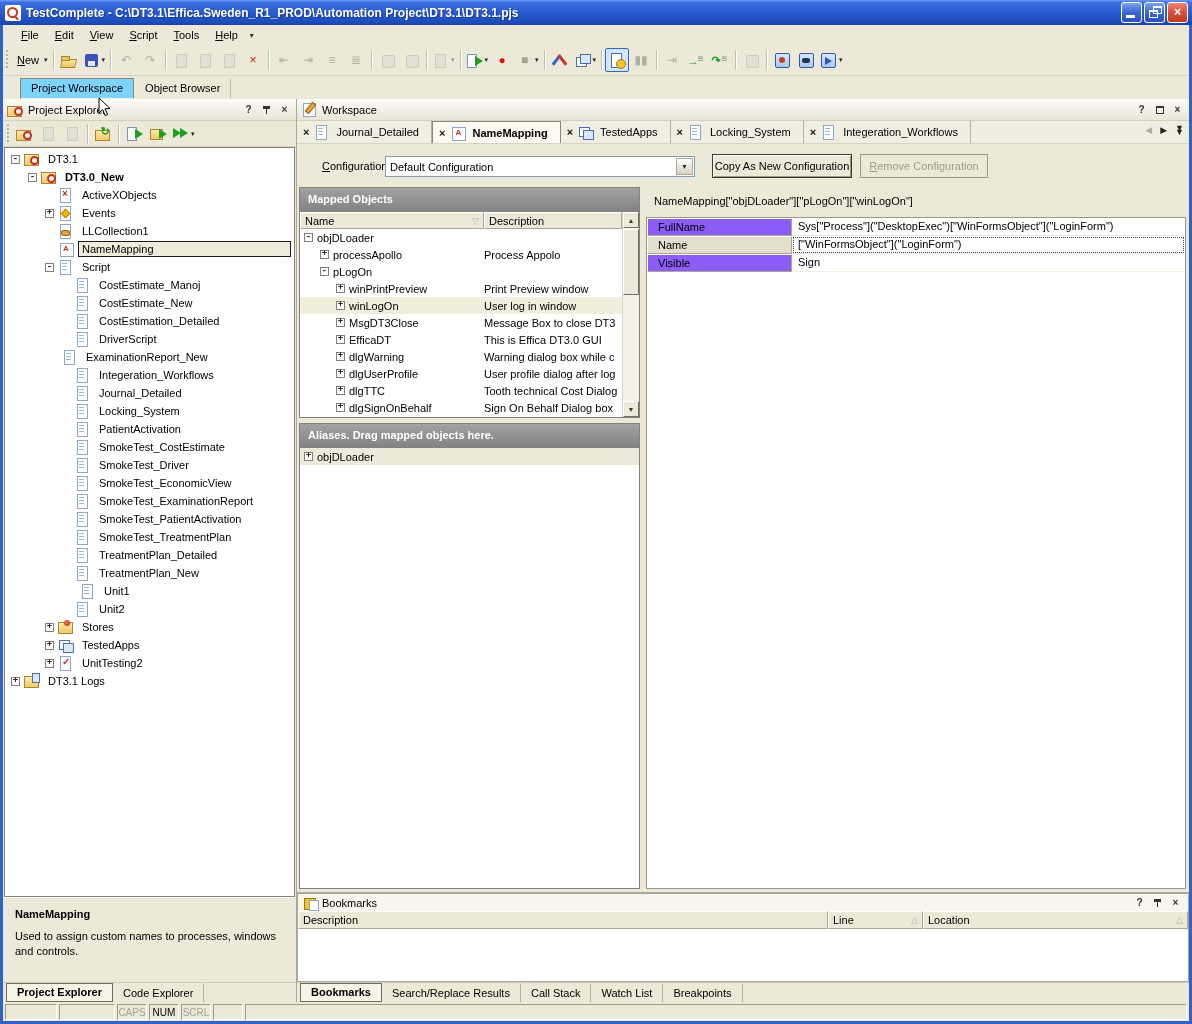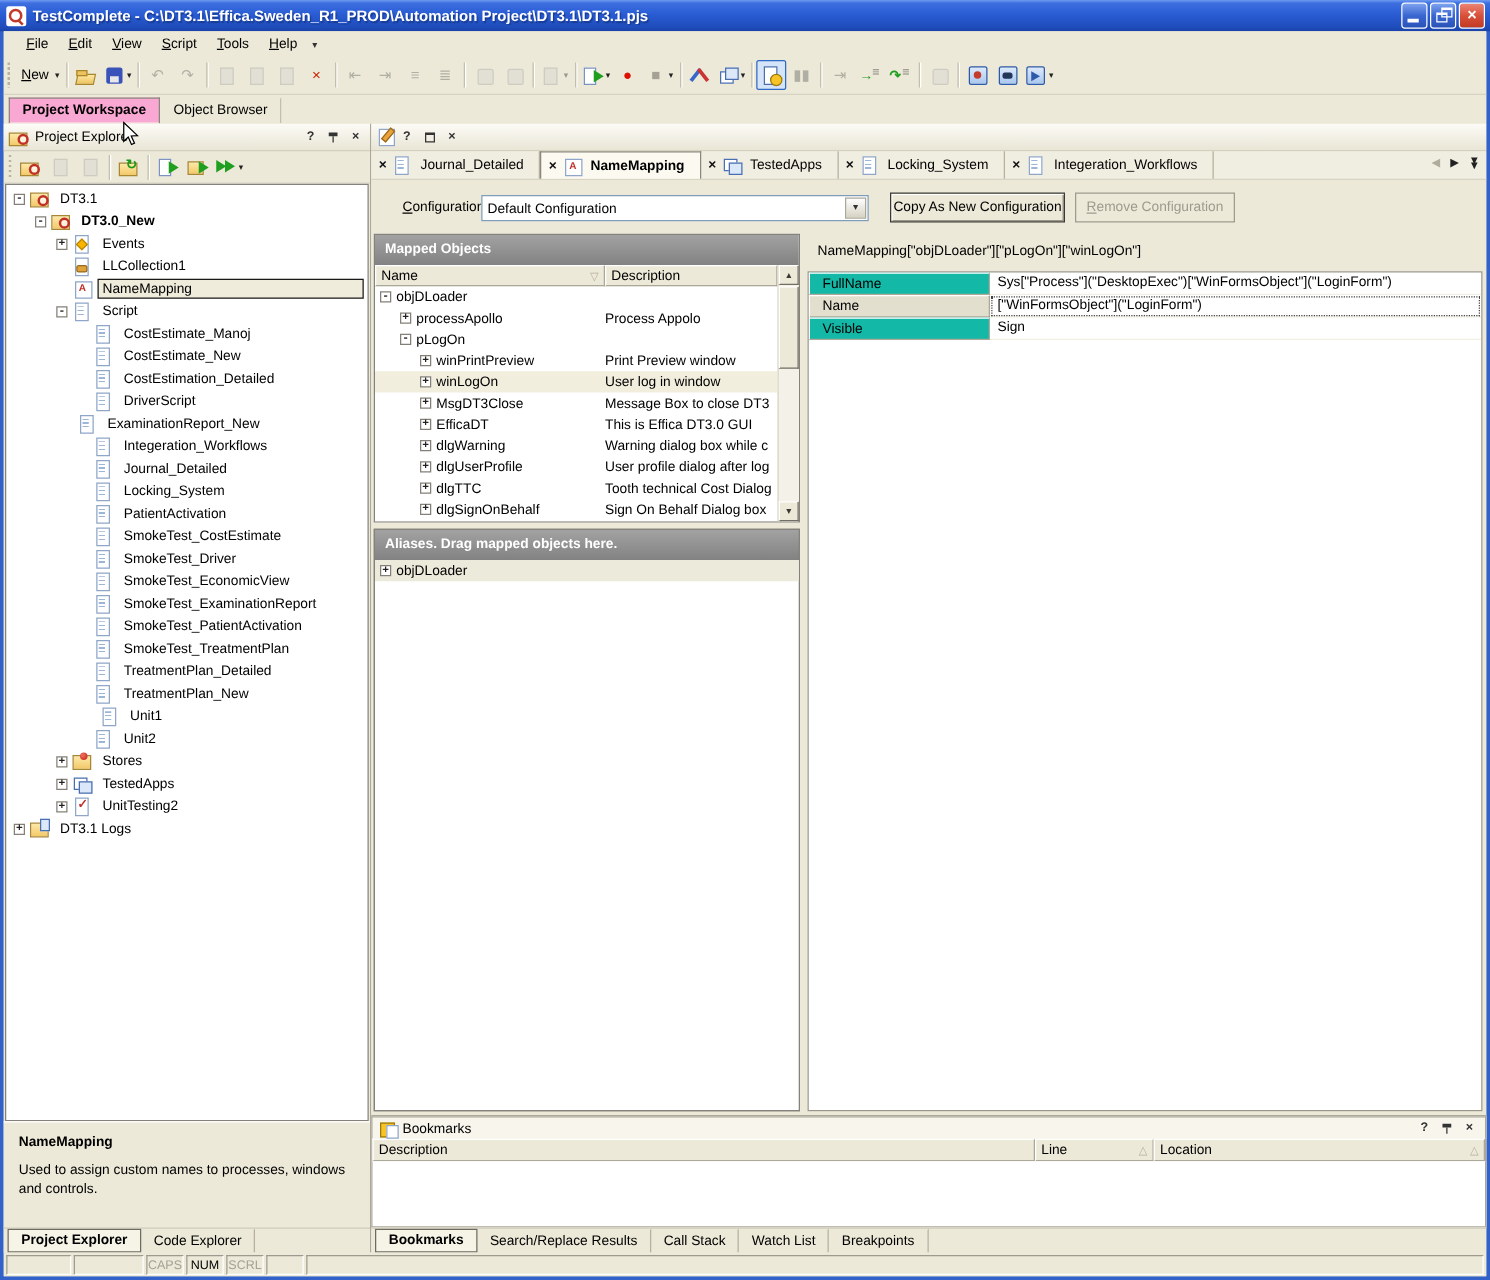--- a/index.html
+++ b/index.html
@@ -97,21 +97,21 @@
   .ti.apple::after { content:""; position:absolute; left:6px; top:1px; width:6px; height:6px; background:radial-gradient(circle at 35% 35%,#f07060,#c02010); border-radius:50%; }
   .ti.apps::before { content:""; position:absolute; left:1px; top:3px; width:9px; height:8px; background:#fff; border:1px solid #4a6fb0; }
   .ti.apps::after { content:""; position:absolute; left:5px; top:6px; width:9px; height:8px; background:#dbe8fa; border:1px solid #4a6fb0; }
   .ti.chk::after { content:"✓"; background:none; width:auto; height:auto; position:absolute; left:4px; top:1px; color:#c03028; font:bold 10px/12px "Liberation Sans",sans-serif; }
   .ti.page::after { content:""; position:absolute; left:8px; top:0; width:6px; height:8px; background:#dbe8fa; border:1px solid #4a6fb0; }
 
   
   .maintabs { height:23px; flex:none; display:flex; align-items:flex-end; background:#ece9d8; padding-left:4px; }
   .main-tab { padding:3px 10px 4px; border:1px solid transparent; }
   .main-tab:not(.active) { border-right:1px solid #c2bfac; }
-  .main-tab.active { font-weight:bold; background:#f9a8d4; border:1px solid #8a887c; border-bottom:1px solid #f4f1e4; }
+  .main-tab.active { font-weight:normal; background:#7dd3fc; border:1px solid #8a887c; border-bottom:1px solid #f4f1e4;margin-left:13px; }
 
   
   .bodyarea { flex:1; display:flex; min-height:0; }
   .left-panel { width:293px; flex:none; display:flex; flex-direction:column; background:#ece9d8; }
   .right-panel { flex:1; display:flex; flex-direction:column; border-left:1px solid #aca899; min-width:0; }
 
   .panel-header { height:22px; flex:none; display:flex; align-items:center; padding:0 4px;
     background:linear-gradient(#fcfbf6,#e9e6d6); border-bottom:1px solid #d4d0c0; }
   .ph-title { flex:1; padding-left:4px; }
   .hbtns { display:flex; gap:3px; align-items:center; }
@@ -188,21 +188,21 @@
   .sb-thumb { position:absolute; left:0; top:17px; width:16px; height:66px; background:#ece9d8; border:1px solid; border-color:#fff #716f64 #716f64 #fff; }
   .spacer5 { height:5px; flex:none; }
   .al-box { flex:1; border:1px solid #84827a; display:flex; flex-direction:column; background:#737373; min-height:0; }
   .aliases-list { flex:1; background:#fff; }
   .alias-row { display:flex; align-items:center; height:17px; background:#eceadb; padding-left:4px; }
 
   .props-col { position:absolute; left:349px; top:43px; right:3px; bottom:3px; }
   .props-title { padding:8px 0 0 8px; white-space:nowrap; overflow:hidden; }
   .props-box { position:absolute; top:30px; left:0; right:0; bottom:0; background:#fff; border:1px solid #9a978a; overflow:hidden; }
   .prop-row { display:flex; height:18px; }
-  .prop-key { width:145px; flex:none; background:#14b8a6; border:1px solid; border-color:#fff #aca899 #aca899 #fff; padding:2px 0 0 10px; }
+  .prop-key { width:145px; flex:none; background:#8b5cf6; border:1px solid; border-color:#fff #aca899 #aca899 #fff; padding:2px 0 0 10px; }
   .prop-row.sel .prop-key { background:#e2dfce; }
   .prop-val { flex:1; padding:2px 0 0 6px; border-bottom:1px solid #f1eee2; white-space:nowrap; overflow:hidden; }
   .prop-val.focus { outline:1px dotted #444; outline-offset:-2px; }
 
   
   .bm-panel { height:90px; flex:none; display:flex; flex-direction:column; border-top:1px solid #aca899; background:#fff; }
   .bm-header { height:18px; flex:none; display:flex; align-items:center; padding:0 5px; background:#f7f5ec; border:1px solid #aca899; border-bottom:none; }
   .bm-header .ic { width:15px; height:15px; margin-right:4px; }
   .bm-title { flex:1; }
   .bm-cols { display:flex; height:18px; flex:none; border-left:1px solid #aca899; border-right:1px solid #aca899; }
@@ -413,20 +413,25 @@
             <span class="exp">-</span>
             <span class="ti folder mag"></span>
             <span class="tree-label">DT3.1</span>
           </span>
           <span class="tree-row" style="display: flex; padding-left: 23px;">
             <span class="exp">-</span>
             <span class="ti folder mag"></span>
             <span class="tree-label b">DT3.0_New</span>
           </span>
           <span class="tree-row" style="display: flex; padding-left: 40px;">
+            <span class="exp noexp"></span>
+            <span class="ti doc ax"></span>
+            <span class="tree-label">ActiveXObjects</span>
+          </span>
+          <span class="tree-row" style="display: flex; padding-left: 40px;">
             <span class="exp">+</span>
             <span class="ti doc ev"></span>
             <span class="tree-label">Events</span>
           </span>
           <span class="tree-row" style="display: flex; padding-left: 40px;">
             <span class="exp noexp"></span>
             <span class="ti doc key"></span>
             <span class="tree-label">LLCollection1</span>
           </span>
           <span class="tree-row" style="display: flex; padding-left: 40px;">
@@ -561,20 +566,21 @@
       </div>
       <div class="footer-tabs">
           <span class="ftab active">Project Explorer</span>
           <span class="ftab">Code Explorer</span>
         </div>
     </div>
 
     <div class="right-panel">
       <div class="panel-header">
         <span class="ic ic-workspace"></span>
+        <span class="ph-title">Workspace</span>
         <span class="hbtns">
           <span class="hb">?</span>
           <span class="hb">
               <span class="sq-i"></span>
             </span>
           <span class="hb">×</span>
         </span>
       </div>
 
       <div class="doc-tabs">

